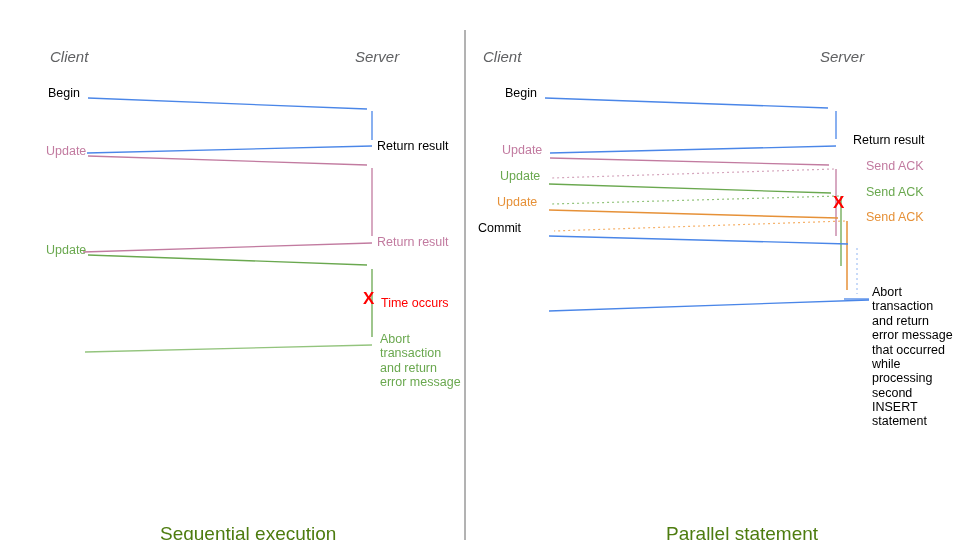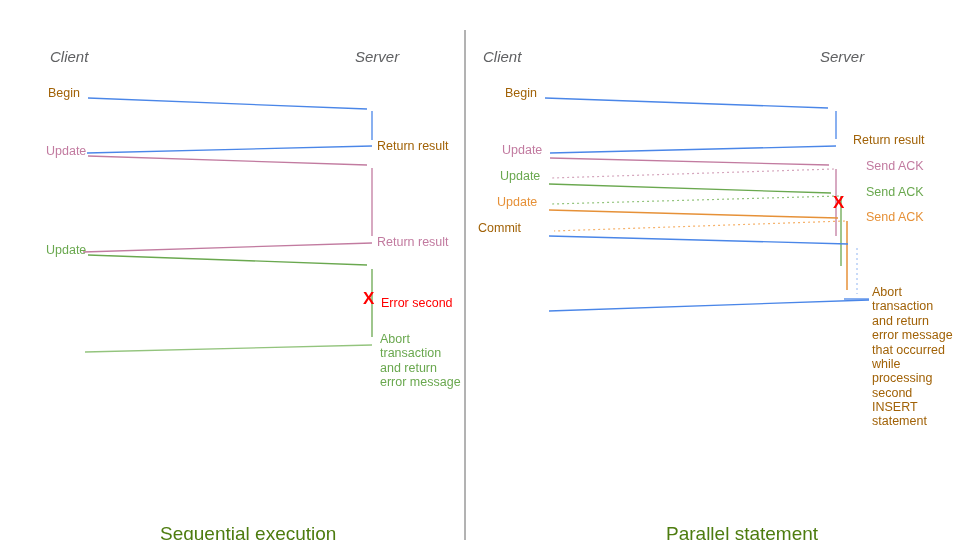--- a/index.html
+++ b/index.html
@@ -7,21 +7,21 @@
     position:relative;width:960px;height:540px;background:#ffffff;overflow:hidden;
     font-family:"Liberation Sans", sans-serif;
     margin-top:22px;
   }
   #connectors{position:absolute;left:0;top:0;width:960px;height:540px;}
   .lbl{position:absolute;font-size:12.5px;line-height:1.15;white-space:nowrap;}
   .hdr{position:absolute;font-size:15px;font-style:italic;color:#5f6062;white-space:nowrap;}
   .caption{position:absolute;font-size:19px;color:#4d7c0f;white-space:nowrap;}
   .multiline{white-space:pre-line;width:92px;}
   .xmark{position:absolute;font-size:17px;font-weight:bold;color:#ff0000;line-height:1;}
-  .c-blue{color:#a16207;}
+  .c-blue{color:#000000;}
   .c-pink{color:#c27ba0;}
   .c-green{color:#6aa84f;}
   .c-orange{color:#e69138;}
   .c-red{color:#ff0000;}
   .time-lbl{position:absolute;font-size:11.5px;color:#222222;}
   line,path{fill:none;}
   .s-blue{stroke:#4a86e8;stroke-width:1.3;}
   .s-pink{stroke:#c27ba0;stroke-width:1.3;}
   .s-green{stroke:#6aa84f;stroke-width:1.3;}
   .s-greenlight{stroke:#93c47d;stroke-width:1.3;}
@@ -108,21 +108,21 @@
   <div class="hdr" style="left:355px;top:26px;">Server</div>
 
   <div class="lbl c-blue" style="left:48px;top:64px;">Begin</div>
   <div class="lbl c-pink" style="left:46px;top:122px;">Update</div>
   <div class="lbl c-green" style="left:46px;top:221px;">Update</div>
 
   <div class="lbl c-blue" style="left:377px;top:117px;">Return result</div>
   <div class="lbl c-pink" style="left:377px;top:213px;">Return result</div>
 
   <div class="xmark" style="left:363px;top:268px;">X</div>
-  <div class="lbl c-red" style="left:381px;top:274px;">Error second</div>
+  <div class="lbl c-red" style="left:381px;top:274px;">Time occurs</div>
 
   <div class="lbl c-green multiline" style="left:380px;top:310px;">Abort
 transaction
 and return
 error message</div>
 
   <div class="caption" style="left:160px;top:501px;">Sequential execution</div>
 
   <div class="time-lbl" style="left:450px;top:523px;">Error</div>
 

